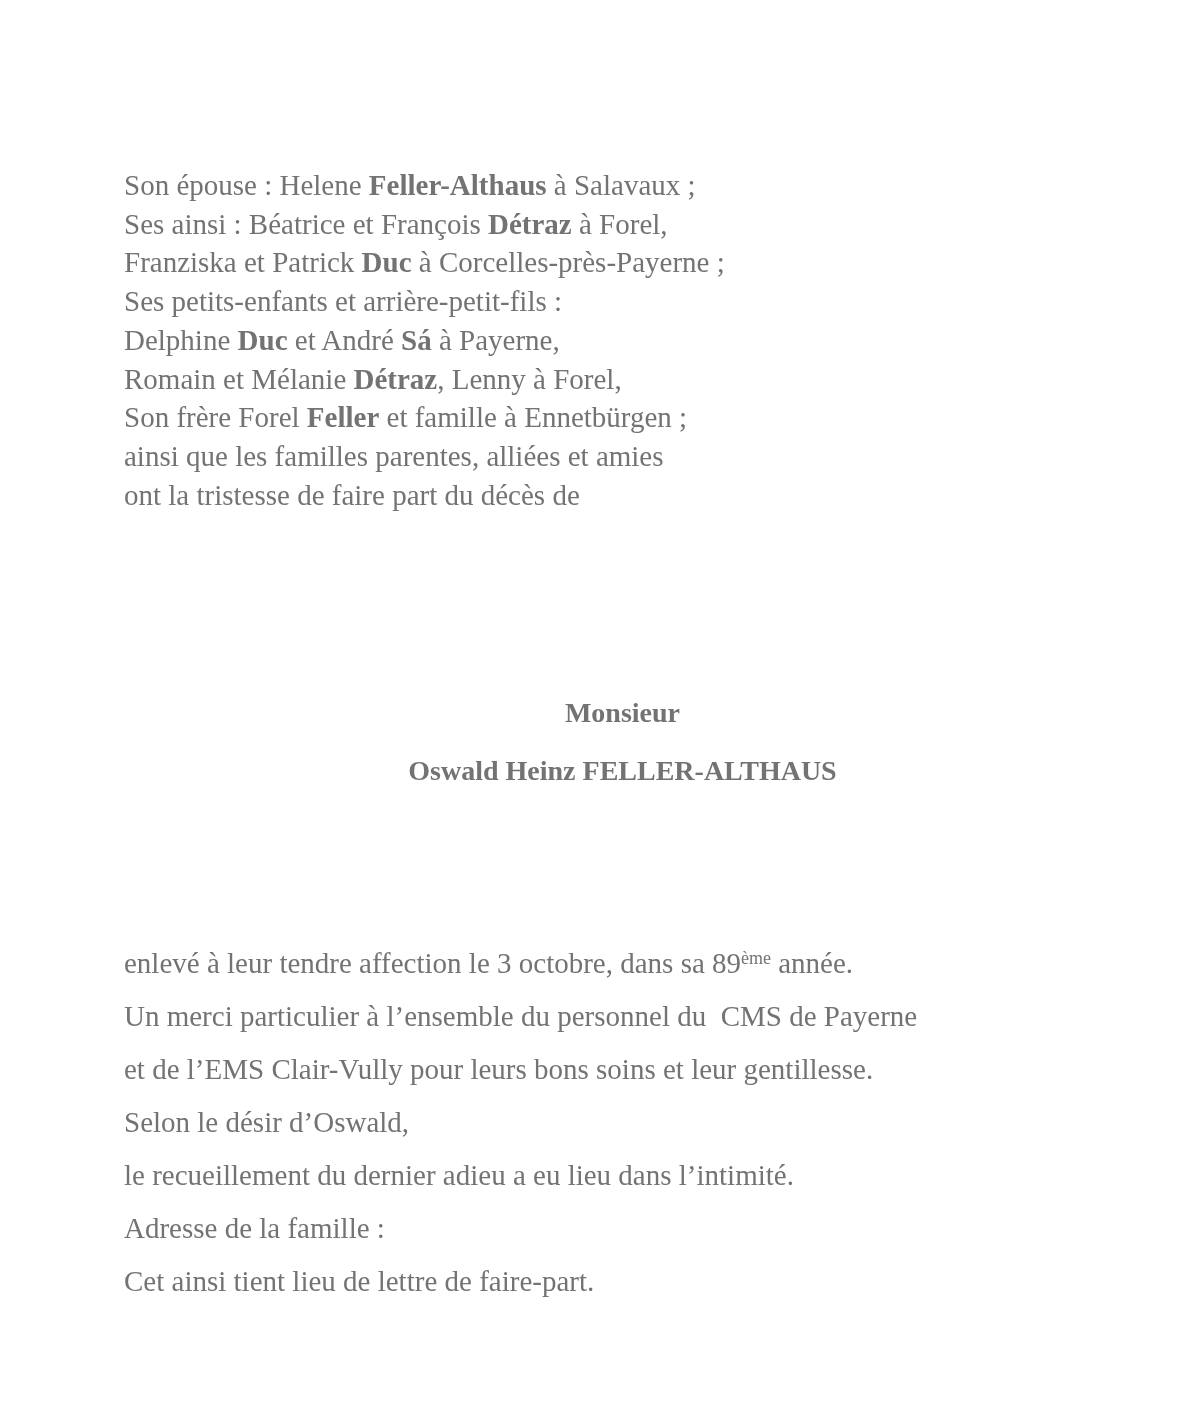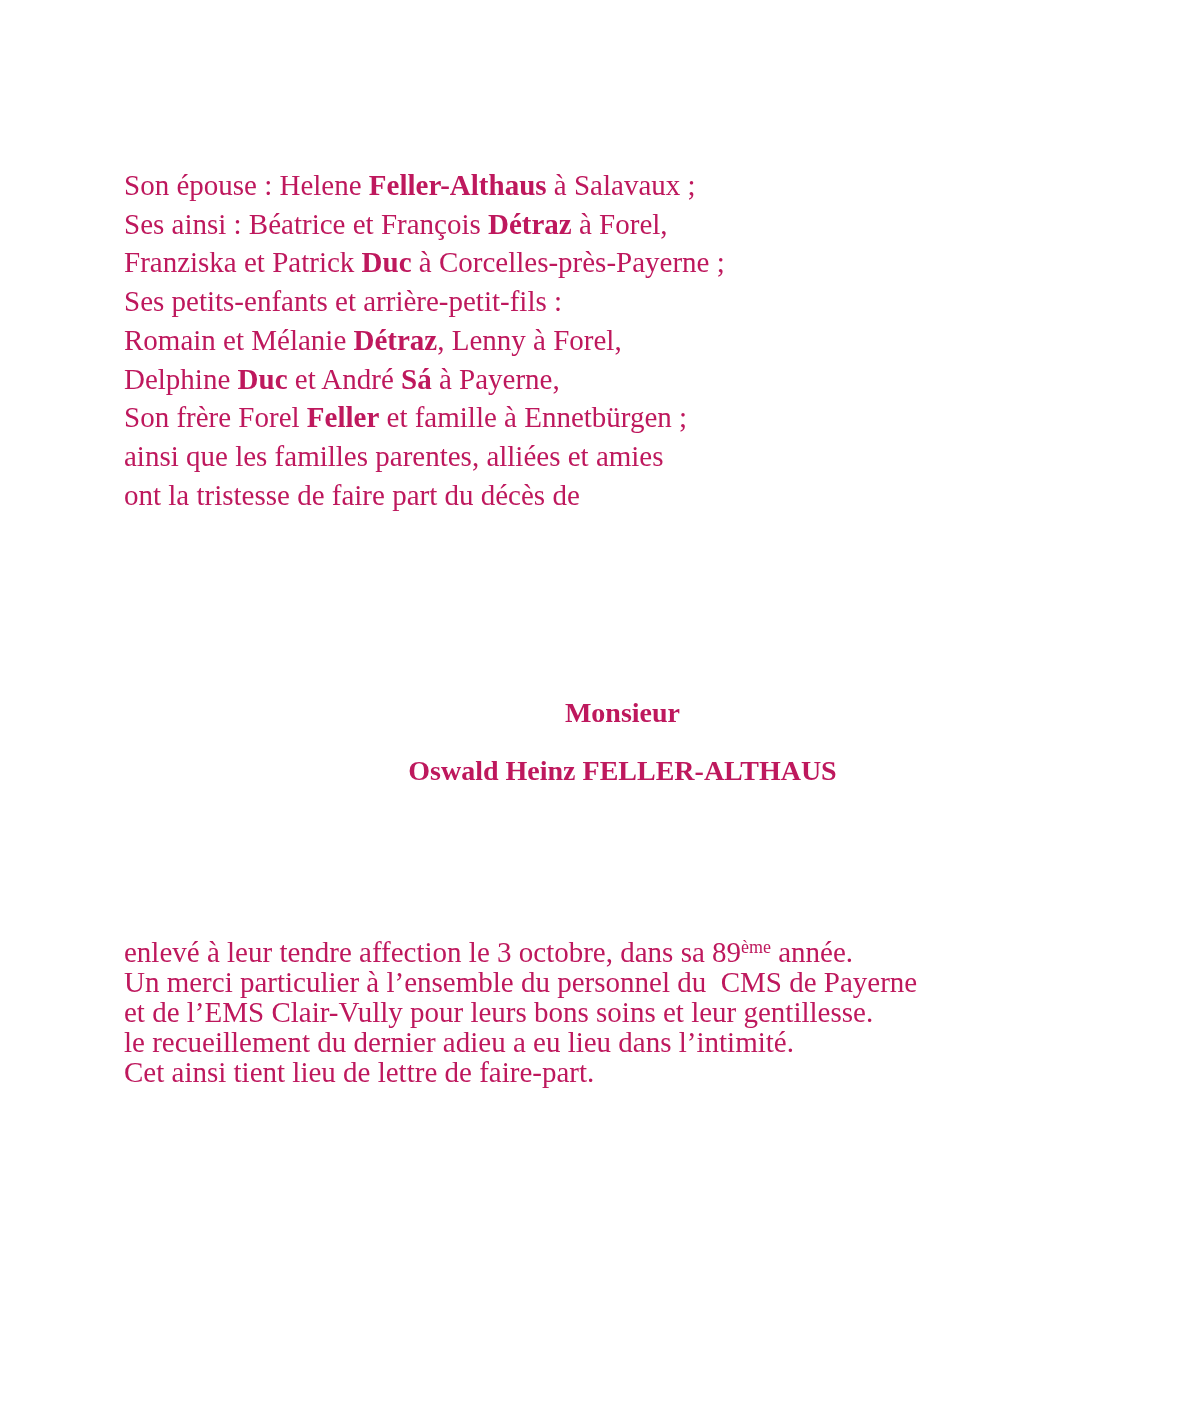--- a/index.html
+++ b/index.html
@@ -5,21 +5,21 @@
   html, body {
     margin: 0;
     padding: 0;
     background: #ffffff;
   }
   .page {
     position: relative;
     width: 1196px;
     height: 1410px;
     background: #ffffff;
-    color: #be185d;
+    color: #737373;
     font-family: "Liberation Serif", "DejaVu Serif", serif;
     overflow: hidden;
   }
   .family-block {
     position: absolute;
     left: 124px;
     right: 40px;
     top: 166px;
     font-size: 29px;
     line-height: 38.7px;
@@ -33,21 +33,21 @@
     font-weight: bold;
     font-size: 28px;
     line-height: 58px;
   }
   .details-block {
     position: absolute;
     left: 124px;
     right: 40px;
     top: 932px;
     font-size: 29px;
-    line-height: 30px;
+    line-height: 53px;
   }
   .line {
     white-space: pre-wrap; 
   }
   .bold {
     font-weight: bold;
   }
   .sup {
     font-size: 0.62em;
     vertical-align: 0.48em;
@@ -56,33 +56,35 @@
 </head>
 <body>
 
 <div class="page">
 
   <div class="family-block">
       <div class="line"><span>Son épouse : Helene </span><span class="bold">Feller-Althaus</span><span> à Salavaux ;</span></div>
       <div class="line"><span>Ses ainsi : Béatrice et François </span><span class="bold">Détraz</span><span> à Forel,</span></div>
       <div class="line"><span>Franziska et Patrick </span><span class="bold">Duc</span><span> à Corcelles-près-Payerne ;</span></div>
       <div class="line"><span>Ses petits-enfants et arrière-petit-fils :</span></div>
+      <div class="line"><span>Delphine </span><span class="bold">Duc</span><span> et André </span><span class="bold">Sá</span><span> à Payerne,</span></div>
       <div class="line"><span>Romain et Mélanie </span><span class="bold">Détraz</span><span>, Lenny à Forel,</span></div>
-      <div class="line"><span>Delphine </span><span class="bold">Duc</span><span> et André </span><span class="bold">Sá</span><span> à Payerne,</span></div>
       <div class="line"><span>Son frère Forel </span><span class="bold">Feller</span><span> et famille à Ennetbürgen ;</span></div>
       <div class="line"><span>ainsi que les familles parentes, alliées et amies</span></div>
       <div class="line"><span>ont la tristesse de faire part du décès de</span></div>
     </div>
 
   <div class="title-block">
     <div class="line">Monsieur</div>
     <div class="line">Oswald Heinz FELLER-ALTHAUS</div>
   </div>
 
   <div class="details-block">
       <div class="line"><span>enlevé à leur tendre affection le 3 octobre, dans sa 89</span><span class="sup">ème</span><span> année.</span></div>
       <div class="line"><span>Un merci particulier à l’ensemble du personnel du  CMS de Payerne</span></div>
       <div class="line"><span>et de l’EMS Clair-Vully pour leurs bons soins et leur gentillesse.</span></div>
+      <div class="line"><span>Selon le désir d’Oswald,</span></div>
       <div class="line"><span>le recueillement du dernier adieu a eu lieu dans l’intimité.</span></div>
+      <div class="line"><span>Adresse de la famille :</span></div>
       <div class="line"><span>Cet ainsi tient lieu de lettre de faire-part.</span></div>
     </div>
 
 </div>
 
 </body></html>

